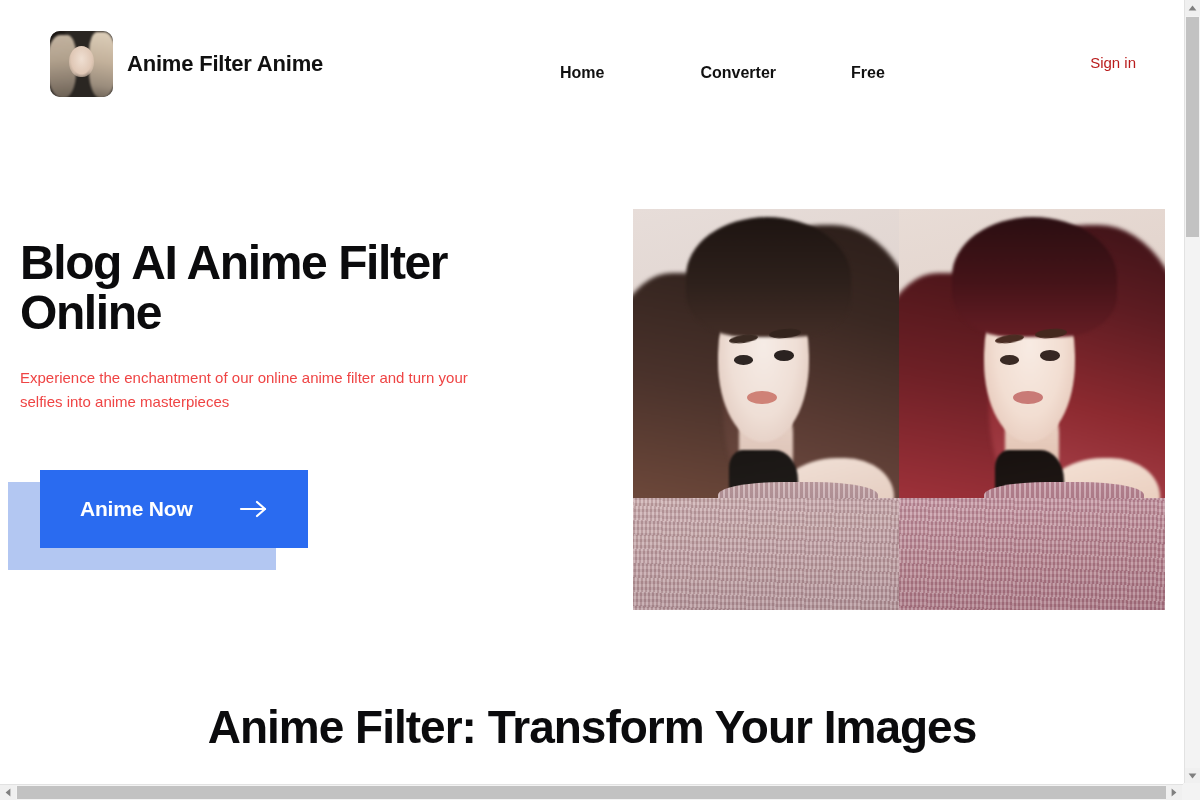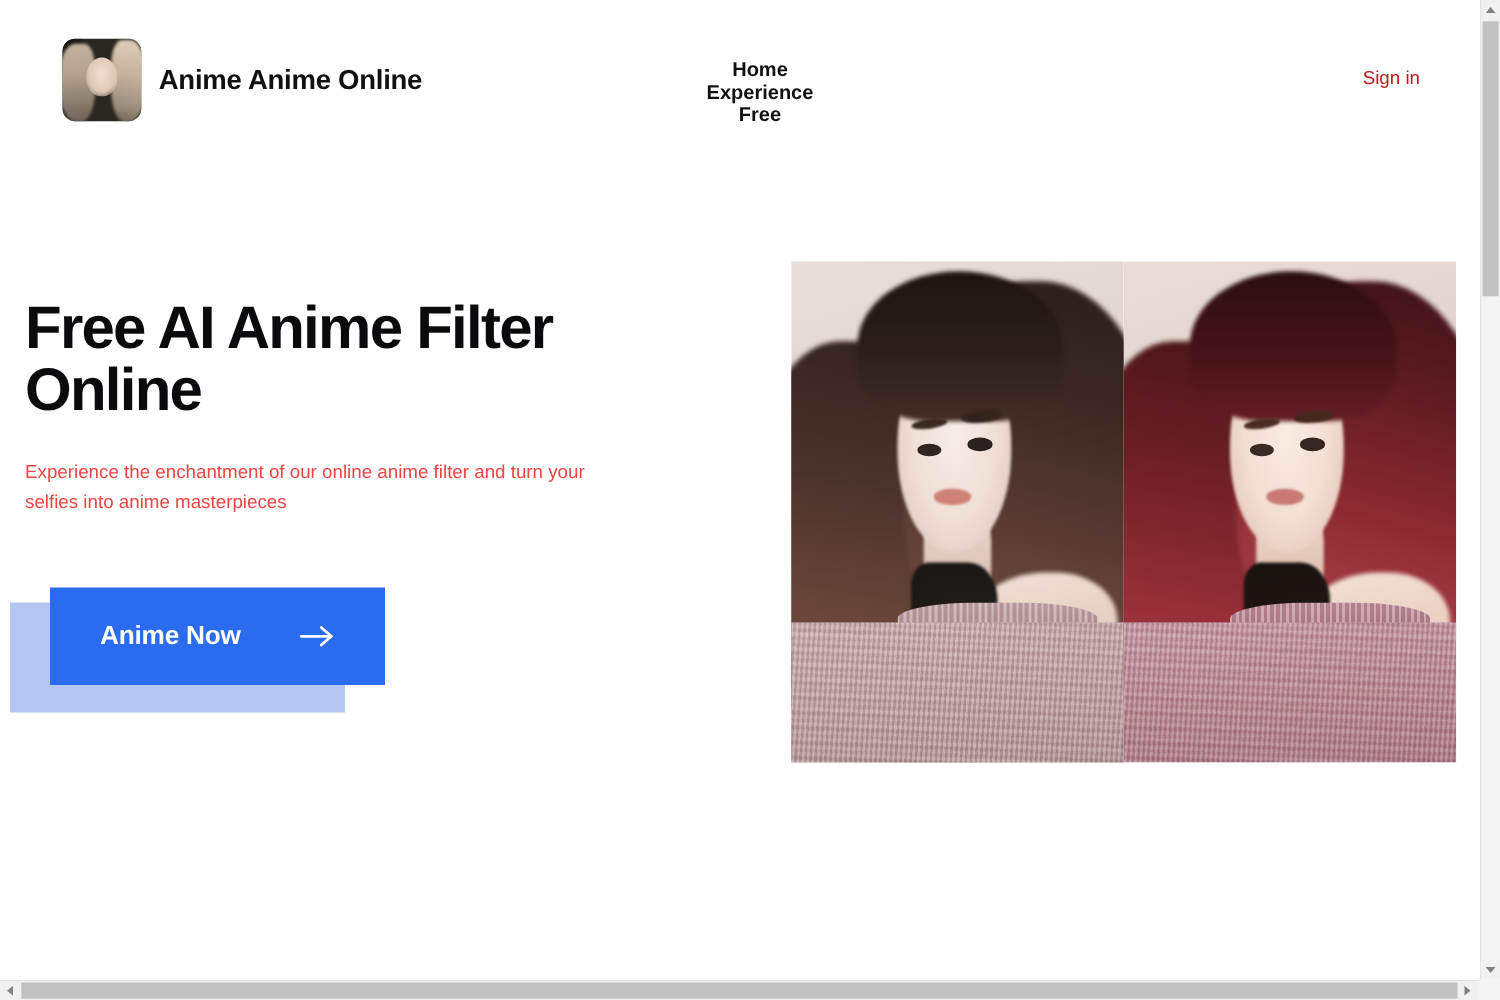--- a/index.html
+++ b/index.html
@@ -83,22 +83,22 @@
   #brand-title {
     font-size:22px;
     font-weight:bold;
     color:#111111;
     letter-spacing:-.2px;
     white-space:nowrap;
   }
 
   #nav {
     position:absolute;
-    left:560px; top:48px;
-    display:flex; align-items:center;flex-direction:column;
+    left:560px; top:64px;
+    display:flex; align-items:center;
   }
   .nav-item {
     font-size:16px;
     font-weight:bold;
     color:#111111;
     white-space:nowrap;
     cursor:pointer;
   }
   .nav-gap-1 { width:96px; }
   .nav-gap-2 { width:75px; }
@@ -387,38 +387,38 @@
     <div id="header">
 
       <div id="brand">
         <div id="logo-avatar">
           <div class="av-bg"></div>
           <div class="av-dark"></div>
           <div class="av-hair-l"></div>
           <div class="av-hair-r"></div>
           <div class="av-face"></div>
         </div>
-        <div id="brand-title">Anime Anime Online</div>
+        <div id="brand-title">Anime Filter Anime</div>
       </div>
 
       <nav id="nav">
         <span class="nav-item">Home</span>
         <span class="nav-gap-1"></span>
-        <span class="nav-item">Experience</span>
+        <span class="nav-item">Converter</span>
         <span class="nav-gap-2"></span>
         <span class="nav-item">Free</span>
       </nav>
 
       <span id="signin">Sign in</span>
     </div>
 
     <div id="hero">
 
       <div id="hero-left">
-        <h1 id="hero-title">Free AI Anime Filter Online</h1>
+        <h1 id="hero-title">Blog AI Anime Filter Online</h1>
         <p id="hero-sub">Experience the enchantment of our online anime filter and turn your selfies into anime masterpieces</p>
 
         <div id="cta-wrap">
           <div id="cta-shadow"></div>
           <button id="cta-button">
             <span id="cta-label">Anime Now</span>
             <span id="cta-arrow">
               <svg width="30" height="20" viewBox="0 0 30 20" fill="none">
                 <line x1="2" y1="10" x2="26" y2="10" stroke="#ffffff" stroke-width="2.2" stroke-linecap="round"></line>
                 <polyline points="18,3 26,10 18,17" stroke="#ffffff" stroke-width="2.2" fill="none" stroke-linecap="round" stroke-linejoin="round"></polyline>
@@ -462,20 +462,21 @@
           <div class="p-eye e2"></div>
           <div class="p-lip"></div>
           <div class="p-strap"></div>
           <div class="p-cuff"></div>
           <div class="p-sweater"></div>
         </div>
 
       </div>
     </div>
 
+    <h2 id="section-heading">Anime Filter: Transform Your Images</h2>
 
   </div>
 
   <div id="vscroll">
     <div class="sb-arrow-up">
       <svg width="9" height="6" viewBox="0 0 9 6">
           <polygon points="4.5,0.6 8.4,5.4 0.6,5.4" fill="#808080"></polygon>
         </svg>
     </div>
     <div id="vthumb"></div>

